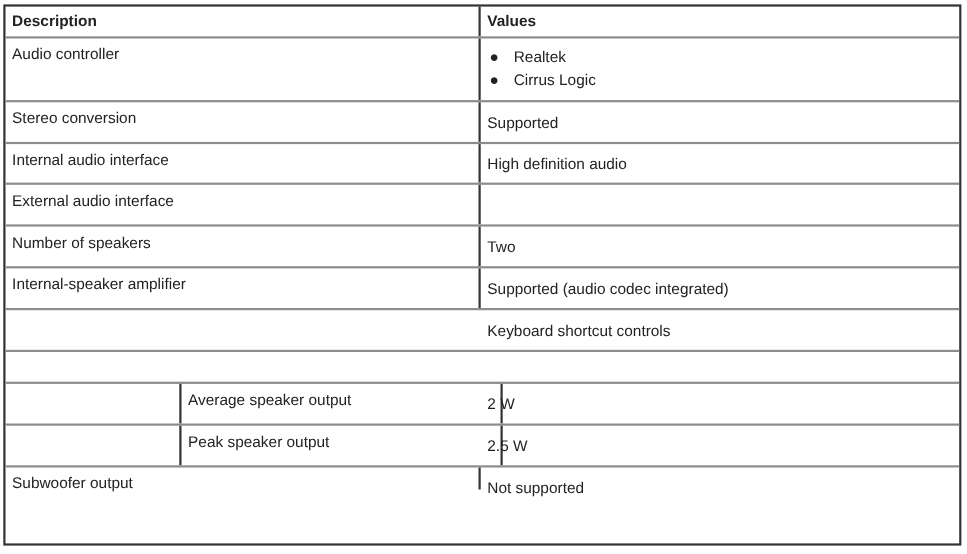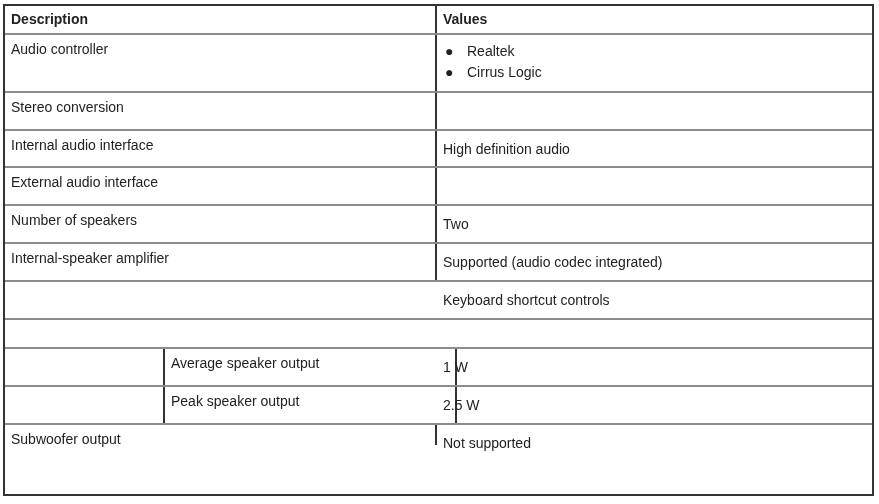--- a/index.html
+++ b/index.html
@@ -38,20 +38,21 @@
     <div class="cell c-val list">
       <ul class="vals">
         <li><span class="bullet">●</span><span>Realtek</span></li>
         <li><span class="bullet">●</span><span>Cirrus Logic</span></li>
       </ul>
     </div>
   </div>
 
   <div class="row" style="top:85px;height:38px;">
     <div class="cell c-desc">Stereo conversion</div>
+    <div class="cell c-val">Supported</div>
   </div>
 
   <div class="row" style="top:123px;height:37px;">
     <div class="cell c-desc">Internal audio interface</div>
     <div class="cell c-val">High definition audio</div>
   </div>
 
   <div class="row" style="top:160px;height:38px;">
     <div class="cell c-desc">External audio interface</div>
   </div>
@@ -70,21 +71,21 @@
     <div class="cell c-val">Keyboard shortcut controls</div>
   </div>
 
   <div class="row" style="top:312px;height:29px;">
     <div class="cell c-val"></div>
   </div>
 
   <div class="row" style="top:341px;height:38px;">
     <div class="cell c-blank"></div>
     <div class="cell c-sub">Average speaker output</div>
-    <div class="cell c-val">1 W</div>
+    <div class="cell c-val">2 W</div>
   </div>
 
   <div class="row" style="top:379px;height:38px;">
     <div class="cell c-blank"></div>
     <div class="cell c-sub">Peak speaker output</div>
     <div class="cell c-val">2.5 W</div>
   </div>
 
   <div class="row" style="top:417px;height:22px;">
     <div class="cell c-desc">Subwoofer output</div>

